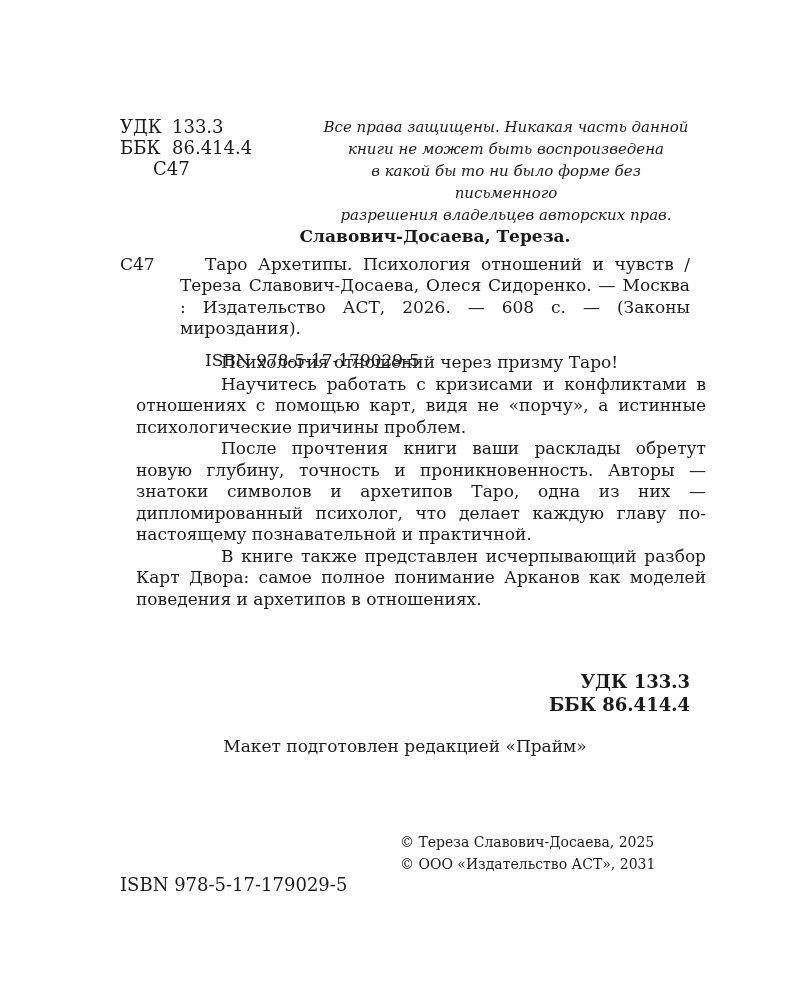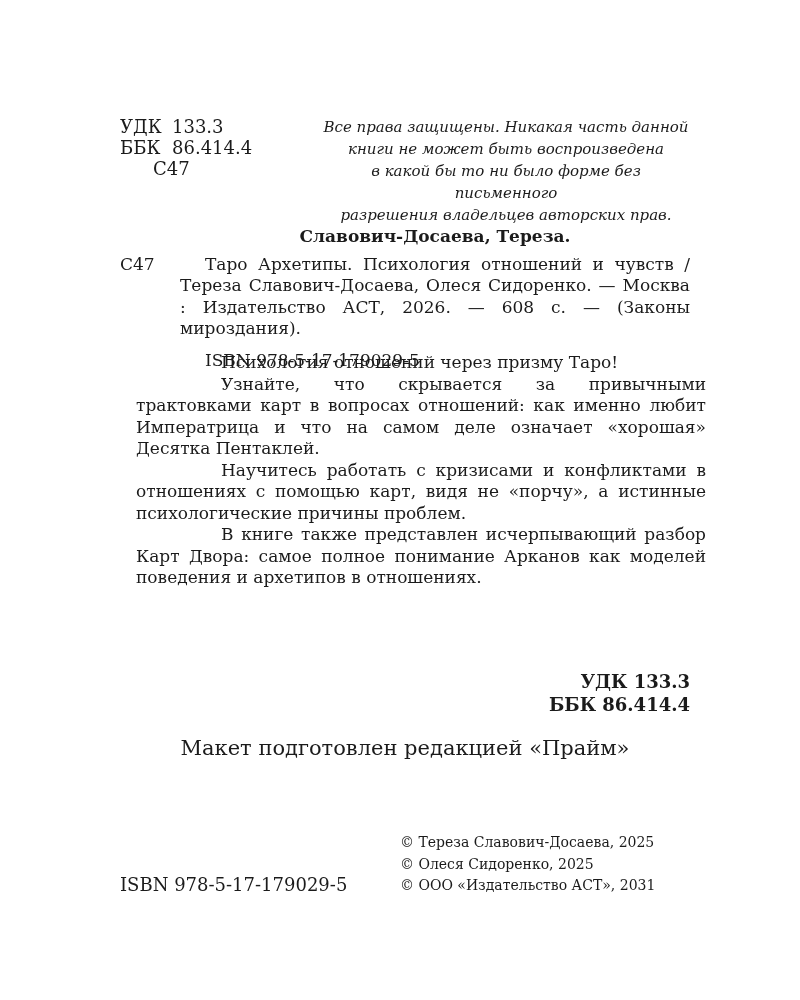--- a/index.html
+++ b/index.html
@@ -77,21 +77,21 @@
   }
 
   
   .imprint {
     position: absolute;
     left: 120px;
     width: 570px;
     top: 736px;
     margin: 0;
     text-align: center;
-    font-size: 21px;
+    font-size: 17px;
   }
 
   
   .copyrights {
     position: absolute;
     left: 400px;
     top: 832px;
     font-size: 14px;
     line-height: 21.5px;
     white-space: nowrap;
@@ -132,33 +132,32 @@
     <p class="author">Славович-Досаева, Тереза.</p>
     <div class="entry">
       <span class="hang">С47</span>
       <p class="description">Таро Архетипы. Психология отношений и чувств / Тереза Славович-Досаева, Олеся Сидоренко. — Москва : Издательство АСТ, 2026. — 608 с. — (Законы мироздания).</p>
     </div>
     <p class="isbn">ISBN 978-5-17-179029-5</p>
   </section>
 
   <section class="annotation">
     <p>Психология отношений через призму Таро!</p>
-    <p>Узнайте, что скрывается за привычными трактовками карт в вопросах отношений: как именно любит Императрица и что на самом деле означает «хорошая» Десятка Пентаклей.</p>
     <p>Научитесь работать с кризисами и конфликтами в отношениях с помощью карт, видя не «порчу», а истинные психологические причины проблем.</p>
+    <p>После прочтения книги ваши расклады обретут новую глубину, точность и проникновенность. Авторы — знатоки символов и архетипов Таро, одна из них — дипломированный психолог, что делает каждую главу по-настоящему познавательной и практичной.</p>
     <p>В книге также представлен исчерпывающий разбор Карт Двора: самое полное понимание Арканов как моделей поведения и архетипов в отношениях.</p>
   </section>
 
   <div class="footer-codes">
     <div>УДК 133.3</div>
     <div>ББК 86.414.4</div>
   </div>
 
   <p class="imprint">Макет подготовлен редакцией «Прайм»</p>
 
   <div class="copyrights">
     <div>© Тереза Славович-Досаева, 2025</div>
-    <div>© Олеся Сидоренко, 2025</div>
     <div>© ООО «Издательство АСТ», 2031</div>
   </div>
 
   <p class="isbn-bottom">ISBN 978-5-17-179029-5</p>
 
 </div>
 
 </body></html>

